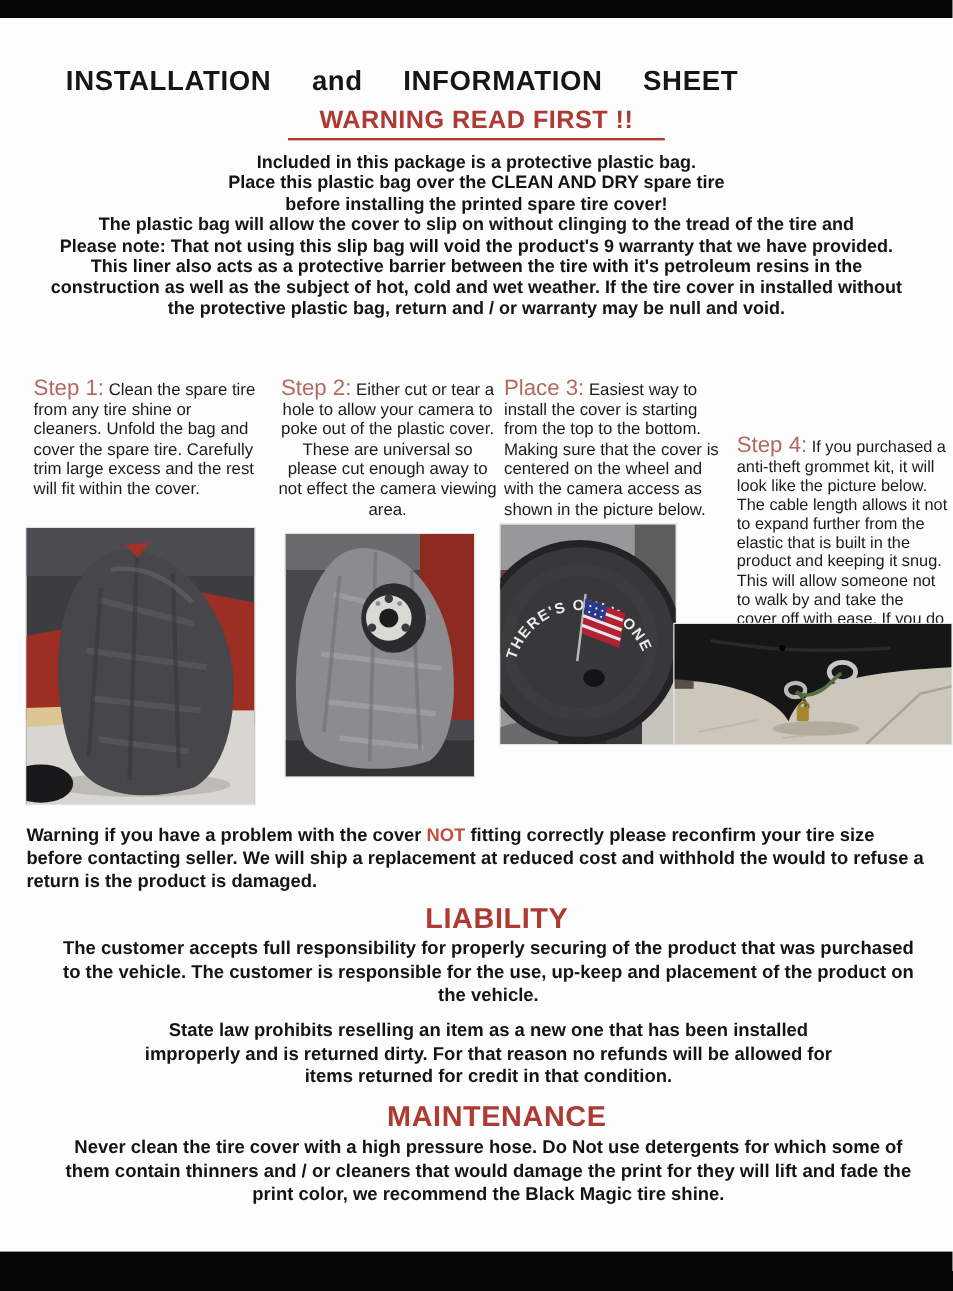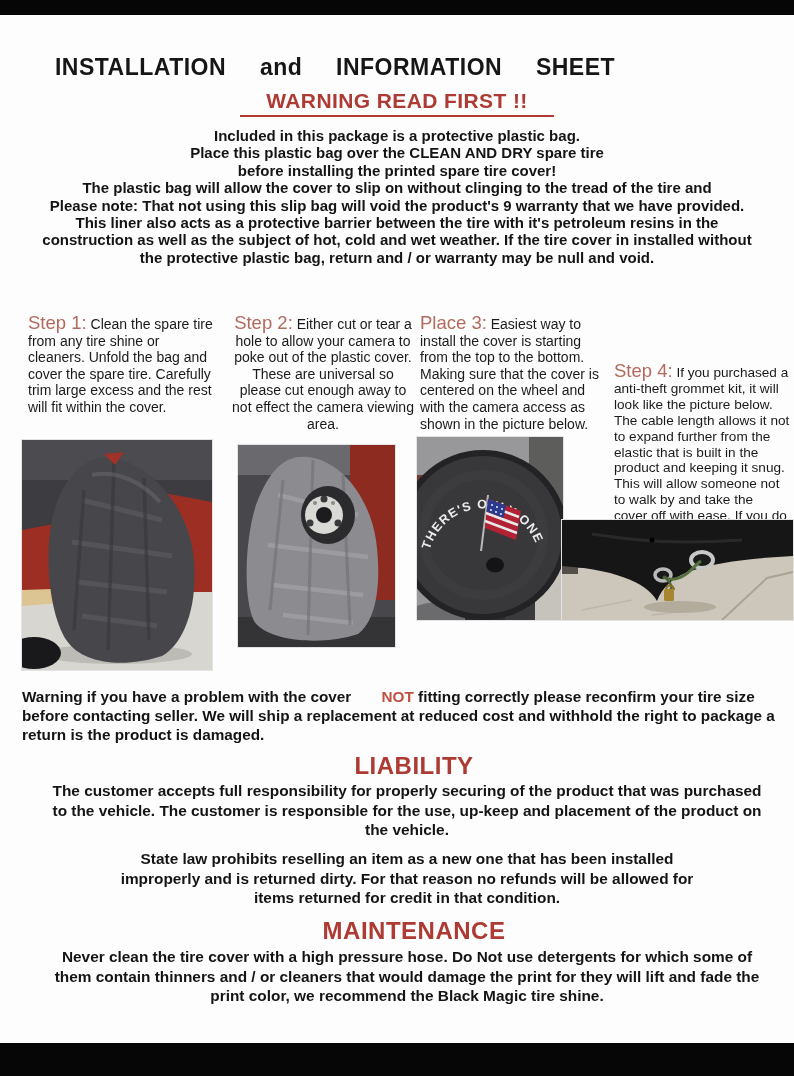--- a/index.html
+++ b/index.html
@@ -38,21 +38,21 @@
   .photo{position:absolute;display:block;background:#e8e8e8;box-shadow:0 0 0 1px #e3e3e3;}
   .photo-1{left:22px;top:440px;}
   .photo-2{left:238px;top:445px;}
   .photo-3{left:417px;top:437px;}
   .photo-4{left:562px;top:520px;}
 
   .fit-warning{
     position:absolute;top:687px;left:22px;width:756px;
     font-size:15.3px;font-weight:bold;line-height:19px;color:#141414;
   }
-  .fit-warning .hl{color:#c14f40;margin-left:26px;}
+  .fit-warning .hl{color:#c14f40;}
 
   .sec-heading{
     position:absolute;left:0;width:794px;text-align:center;
     font-size:24px;font-weight:bold;color:#ad3a33;letter-spacing:.5px;padding-left:17px;
   }
   .liability-heading{top:752px;}
   .maintenance-heading{top:917px;}
 
   .sec-para{
     position:absolute;left:20px;width:774px;text-align:center;
@@ -186,21 +186,21 @@
     <circle cx="90" cy="20" r="2.5" fill="#000"></circle>
     <ellipse cx="140" cy="40" rx="11" ry="8" fill="#1a1a1a" stroke="#c7c7c7" stroke-width="4"></ellipse>
     <ellipse cx="101" cy="55" rx="8" ry="6" fill="#1a1a1a" stroke="#b9b9b9" stroke-width="3.5"></ellipse>
     <path d="M101,57 C110,62 121,58 129,50 C133,46 136,43 139,41" stroke="#55713f" stroke-width="3" fill="none"></path>
     <path d="M102,56 C108,63 112,67 108,70" stroke="#4a6338" stroke-width="2.5" fill="none"></path>
     <path d="M104,70 C104,64 112,64 112,70" stroke="#8a6f26" stroke-width="2" fill="none"></path>
     <rect x="102" y="69" width="10" height="12" rx="1.5" fill="#a8862f"></rect>
   </svg>
 
   <div class="fit-warning">
-    <span>Warning if you have a problem with the cover  </span><span class="hl">NOT</span><span> fitting correctly please reconfirm your tire size before contacting seller. We will ship a replacement at reduced cost and withhold the right to package a return is the product is damaged.</span>
+    <span>Warning if you have a problem with the cover  </span><span class="hl">NOT</span><span> fitting correctly please reconfirm your tire size before contacting seller. We will ship a replacement at reduced cost and withhold the would to refuse a return is the product is damaged.</span>
   </div>
 
   <div class="sec-heading liability-heading">LIABILITY</div>
   <div class="sec-para liability-para">
     <div>The customer accepts full responsibility for properly securing of the product that was purchased</div>
     <div>to the vehicle.  The customer is responsible for the use, up-keep and placement of the product on</div>
     <div>the vehicle.</div>
   </div>
 
   <div class="sec-para resale-para">

